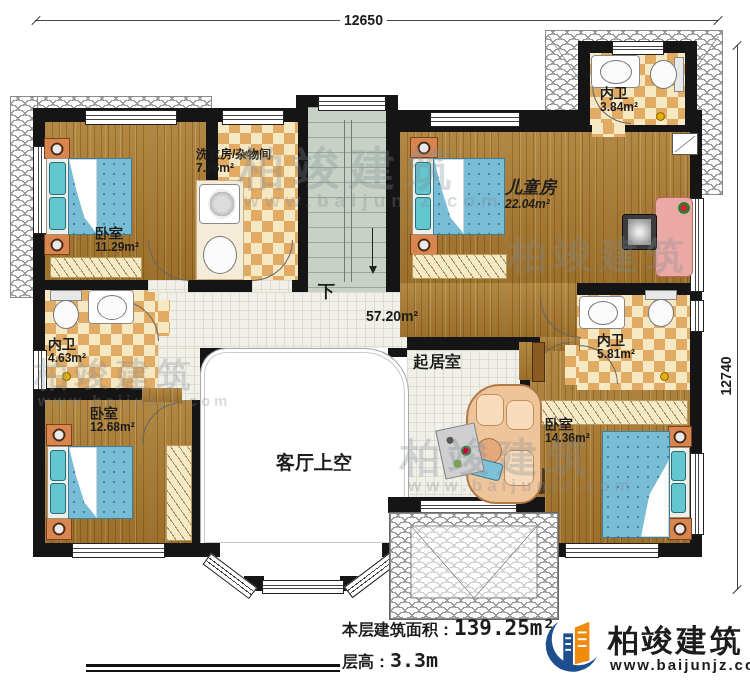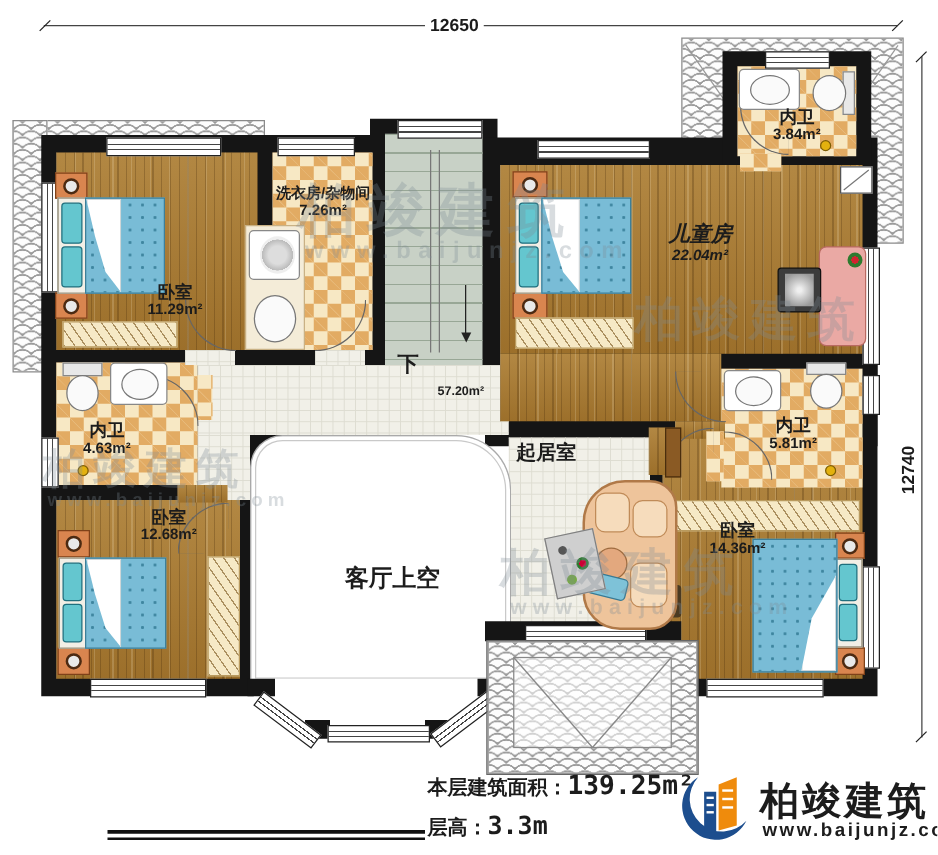--- a/index.html
+++ b/index.html
@@ -46,21 +46,21 @@
   .pillow{background:#64c6cf;border:1px solid #1f6f7e;border-radius:3px;}
   .stand{background:#d9854f;border:1px solid #7e4119;}
   .stand::after{content:"";position:absolute;left:50%;top:50%;width:9px;height:9px;
     transform:translate(-50%,-50%);border-radius:50%;background:#e9e9e9;border:2px solid #4c2a12;}
   .fixture{background:#fff;border:1px solid #888;border-radius:4px;}
   .oval{background:#fafafa;border:1px solid #777;border-radius:50%;}
   .arc{border:1px solid #666;background:transparent;}
   .knob{width:7px;height:7px;border-radius:50%;background:#e3b10e;border:1px solid #7e5e05;}
   .ridge{background:#999;}
   
-  .rlabel{text-align:center;line-height:1.15;}
+  .rlabel{text-align:left;line-height:1.15;}
   .rname{font-weight:bold;font-size:14px;}
   .rarea{font-weight:bold;font-size:12px;}
   .wm{color:rgba(125,140,150,.30);font-weight:bold;white-space:nowrap;pointer-events:none;}
   .dimtext{font-weight:bold;font-size:14px;background:#fff;padding:0 4px;}
   .tick{width:12px;height:1px;background:#222;transform:rotate(-45deg);}
   .dline{background:#444;}
 </style>
 </head>
 <body>
 
@@ -280,21 +280,21 @@
     <div class="rarea">5.81m²</div>
   </div>
   <div class="abs rlabel" style="left:90px;top:405px;width:90px;">
     <div class="rname">卧室</div>
     <div class="rarea">12.68m²</div>
   </div>
   <div class="abs rlabel" style="left:545px;top:416px;width:90px;">
     <div class="rname">卧室</div>
     <div class="rarea">14.36m²</div>
   </div>
-  <div class="abs rarea" style="left:350px;top:308px;font-size:10px;">57.20m²</div>
+  <div class="abs rarea" style="left:366px;top:308px;font-size:14px;">57.20m²</div>
   <div class="abs rname" style="left:413px;top:352px;font-size:16px;">起居室</div>
   <div class="abs rname" style="left:276px;top:450px;font-size:19px;">客厅上空</div>
   <div class="abs rname" style="left:318px;top:280px;font-size:17px;">下</div>
 
   <div class="abs dline" style="left:35px;top:20px;width:683px;height:1px;"></div>
   <div class="abs tick" style="left:30px;top:20px;"></div>
   <div class="abs tick" style="left:712px;top:20px;"></div>
   <div class="abs dimtext" style="left:340px;top:12px;">12650</div>
   <div class="abs dline" style="left:737px;top:45px;width:1px;height:545px;"></div>
   <div class="abs tick" style="left:731px;top:45px;"></div>

